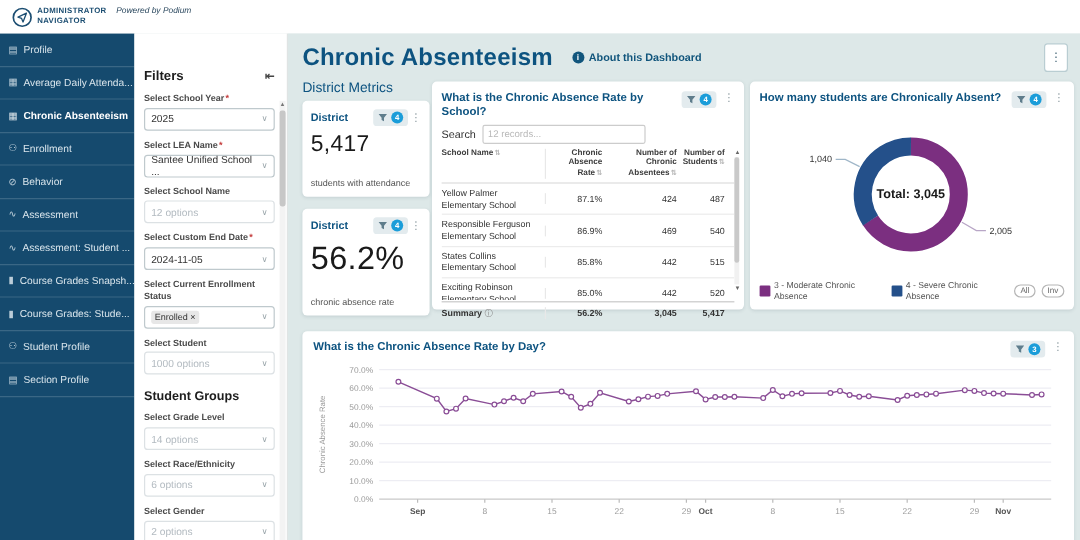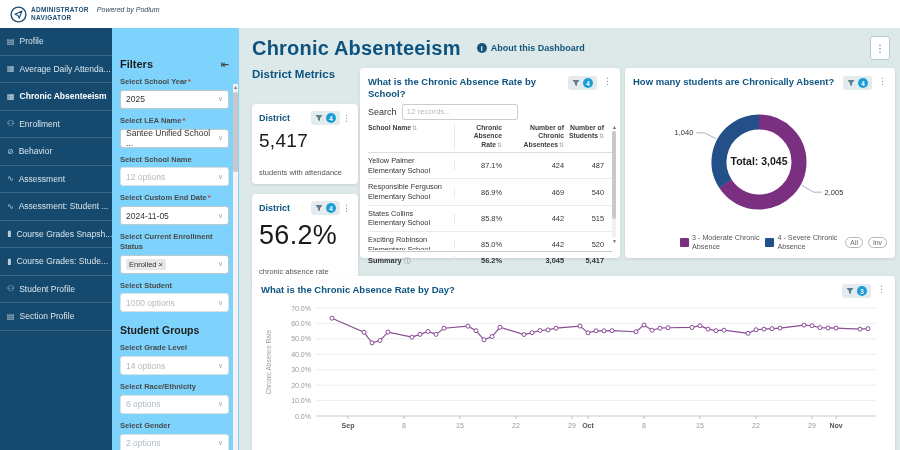--- a/index.html
+++ b/index.html
@@ -12,21 +12,21 @@
   .powered { font-size:7px; font-style:italic; color:#2d4a60; align-self:flex-start; margin-top:6px; }
 
   
   .shell { display:flex; height:422px; }
   .sidebar { width:112px; background:#154a6e; flex:none; }
   .side-item { height:27.5px; display:flex; align-items:center; gap:5px; padding:0 7px; color:#d9e5ec; font-size:8.5px; border-bottom:1px solid rgba(255,255,255,.16); cursor:pointer; white-space:nowrap; overflow:hidden; }
   .side-item.active { color:#fff; font-weight:bold; }
   .s-icon { font-size:8px; opacity:.85; flex:none; }
 
   
-  .filters { width:128px; background:#7dd3fc; flex:none; position:relative; padding:30px 10px 0 8px; border-right:1px solid #e0e4e4; overflow:hidden; }
+  .filters { width:128px; background:#ffffff; flex:none; position:relative; padding:30px 10px 0 8px; border-right:1px solid #e0e4e4; overflow:hidden; }
   .filters-head { display:flex; justify-content:space-between; align-items:center; font-weight:bold; font-size:11px; color:#1d1d1d; margin-bottom:4px; }
   .collapse { font-size:10px; color:#444; cursor:pointer; }
   .f-label { font-size:7.5px; font-weight:bold; color:#4a4a4a; margin:7px 0 3px; line-height:1.3; }
   .req { color:#c43c3c; margin-left:1px; }
   .f-select { height:19px; border:1px solid #bfc9cd; border-radius:3px; display:flex; align-items:center; justify-content:space-between; padding:0 5px; font-size:8.5px; color:#333; background:#fff; cursor:pointer; }
   .f-select.muted { border-color:#dce1e4; color:#b2bac0; }
   .f-chev { color:#9aa6ab; font-size:7px; }
   .chip-tag { background:#e7e7e7; border-radius:2px; padding:1px 3px; font-size:7.5px; color:#333; }
   .group-head { font-size:10.5px; font-weight:bold; color:#1d1d1d; margin-top:12px; }
   .f-rail { position:absolute; right:1px; top:56px; width:5px; bottom:0; background:#f3f3f3; }
@@ -43,54 +43,54 @@
 
   .card { position:absolute; background:#fff; border-radius:4px; box-shadow:0 1px 3px rgba(30,60,70,.12); }
   .card-title-row { display:flex; align-items:flex-start; gap:4px; }
   .card-title { font-size:9.5px; font-weight:bold; color:#0d5380; flex:1; line-height:1.25; }
   .chip-filter { display:inline-flex; align-items:center; gap:3px; background:#e3ebee; border-radius:3px; padding:2px 4px; cursor:pointer; flex:none; }
   .badge { width:10px; height:10px; border-radius:50%; background:#1b9dd9; color:#fff; font-size:6.5px; font-weight:bold; display:flex; align-items:center; justify-content:center; }
   .kebab { color:#8b9aa0; font-size:9px; margin-left:2px; cursor:pointer; flex:none; }
 
   
   .col-metrics { position:absolute; left:12px; top:40px; width:106px; }
-  .metrics-head { font-size:11.5px; font-weight:bold; color:#0d5380; margin-bottom:24px; }
+  .metrics-head { font-size:11.5px; font-weight:normal; color:#0d5380; margin-bottom:4px; }
   .metric { position:relative; background:#fff; border-radius:4px; box-shadow:0 1px 3px rgba(30,60,70,.12); padding:7px; margin-bottom:10px; }
   .m-row { display:flex; align-items:center; }
   .m-title { font-size:9px; font-weight:bold; color:#0d5380; flex:1; }
   .m-value { font-size:19px; color:#1a1a1a; margin-top:5px; letter-spacing:.3px; }
   .metric.big .m-value { font-size:27px; }
   .m-caption { font-size:7.5px; color:#555; margin-top:16px; }
 
   
   .table-card { left:120px; top:40px; width:260px; height:190px; padding:8px 8px 6px; }
   .search-row { display:flex; justify-content:flex-start; align-items:center; gap:5px; margin:4px 2px 4px 0; }
   .search-label { font-size:9px; color:#333; }
-  .search-input { width:116px; height:16px; border:1px solid #ccc; border-radius:2px; font-size:8px; padding:1px 4px; color:#333; }
+  .search-input { width:136px; height:16px; border:1px solid #ccc; border-radius:2px; font-size:8px; padding:1px 4px; color:#333; }
   .search-input::placeholder { color:#b9b9b9; }
   .tbl-head { display:grid; grid-template-columns:86px 50px 62px 40px; border-bottom:1px solid #ddd; padding-bottom:3px; }
   .th { font-size:6.8px; font-weight:bold; color:#3d3d3d; text-align:right; line-height:1.25; padding-right:2px; cursor:pointer; }
   .th.c0 { text-align:left; }
   .sort { color:#b5b5b5; font-size:6px; margin-left:1px; }
   .tbl-rows { height:97px; overflow:hidden; position:relative; }
   .tr { display:grid; grid-template-columns:86px 50px 62px 40px; border-bottom:1px solid #ececec; padding:3px 0; align-items:center; }
   .td { font-size:7.4px; color:#333; text-align:right; padding-right:2px; }
   .td.c0 { text-align:left; line-height:1.3; padding-right:4px; }
   .td.c1, .th.c1 { border-left:1px solid #e8e8e8; }
   .t-summary { display:grid; grid-template-columns:86px 50px 62px 40px; border-top:1px solid #c9c9c9; padding-top:4px; margin-top:1px; }
   .t-summary .td { font-weight:bold; }
   .tscroll { position:absolute; right:2px; top:56px; width:7px; height:120px; }
   .tscroll .arrow { font-size:5px; color:#666; display:block; text-align:center; }
   .tscroll .track { position:absolute; top:7px; bottom:7px; left:1px; width:4px; background:#f1f1f1; }
   .tscroll .thumb { position:absolute; top:7px; left:1px; width:4px; height:88px; background:#c9c9c9; border-radius:2px; }
 
   
   .donut-card { left:385px; top:40px; width:270px; height:190px; padding:8px; }
   .donut-body { position:relative; height:140px; }
-  .legend-row { display:flex; align-items:center; justify-content:center; gap:5px; font-size:7.2px; color:#555; margin-top:3px;margin-left:47px; }
+  .legend-row { display:flex; align-items:center; justify-content:center; gap:5px; font-size:7.2px; color:#555; margin-top:3px; }
   .sw { width:9px; height:9px; border-radius:1px; flex:none; }
   .pill { border:1px solid #b5b5b5; border-radius:8px; padding:1px 4px; font-size:6.8px; color:#666; background:#fff; cursor:pointer; }
 
   
   .line-card { left:12px; top:248px; width:643px; height:184px; padding:8px 9px 4px; }
 </style>
 </head>
 <body>
 
 <div class="topbar">

